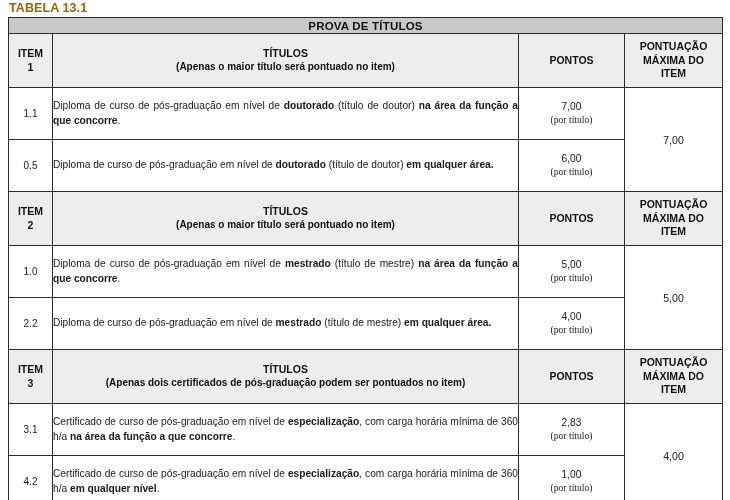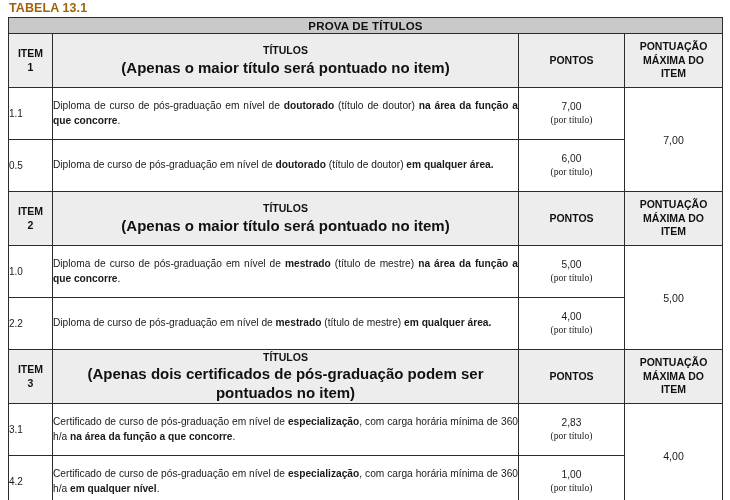--- a/index.html
+++ b/index.html
@@ -56,27 +56,27 @@
   .hdr {
     background: #ededed;
     text-align: center;
     font-weight: bold;
     font-size: 10.5px;
     color: #111;
     line-height: 1.28;
     padding: 4px 3px;
   }
   .hdr .sub {
-    font-size: 15px;
+    font-size: 10px;
     font-weight: bold;
   }
   .hdr-item { font-size: 10.5px; line-height: 1.3; }
 
   .num {
-    text-align: left;
+    text-align: center;
     font-size: 10px;
     color: #1a1a1a;
     padding: 2px;
   }
   .desc {
     font-size: 10.2px;
     line-height: 1.42;
     text-align: justify;
     padding: 6px 9px 6px 9px;
     color: #1a1a1a;

